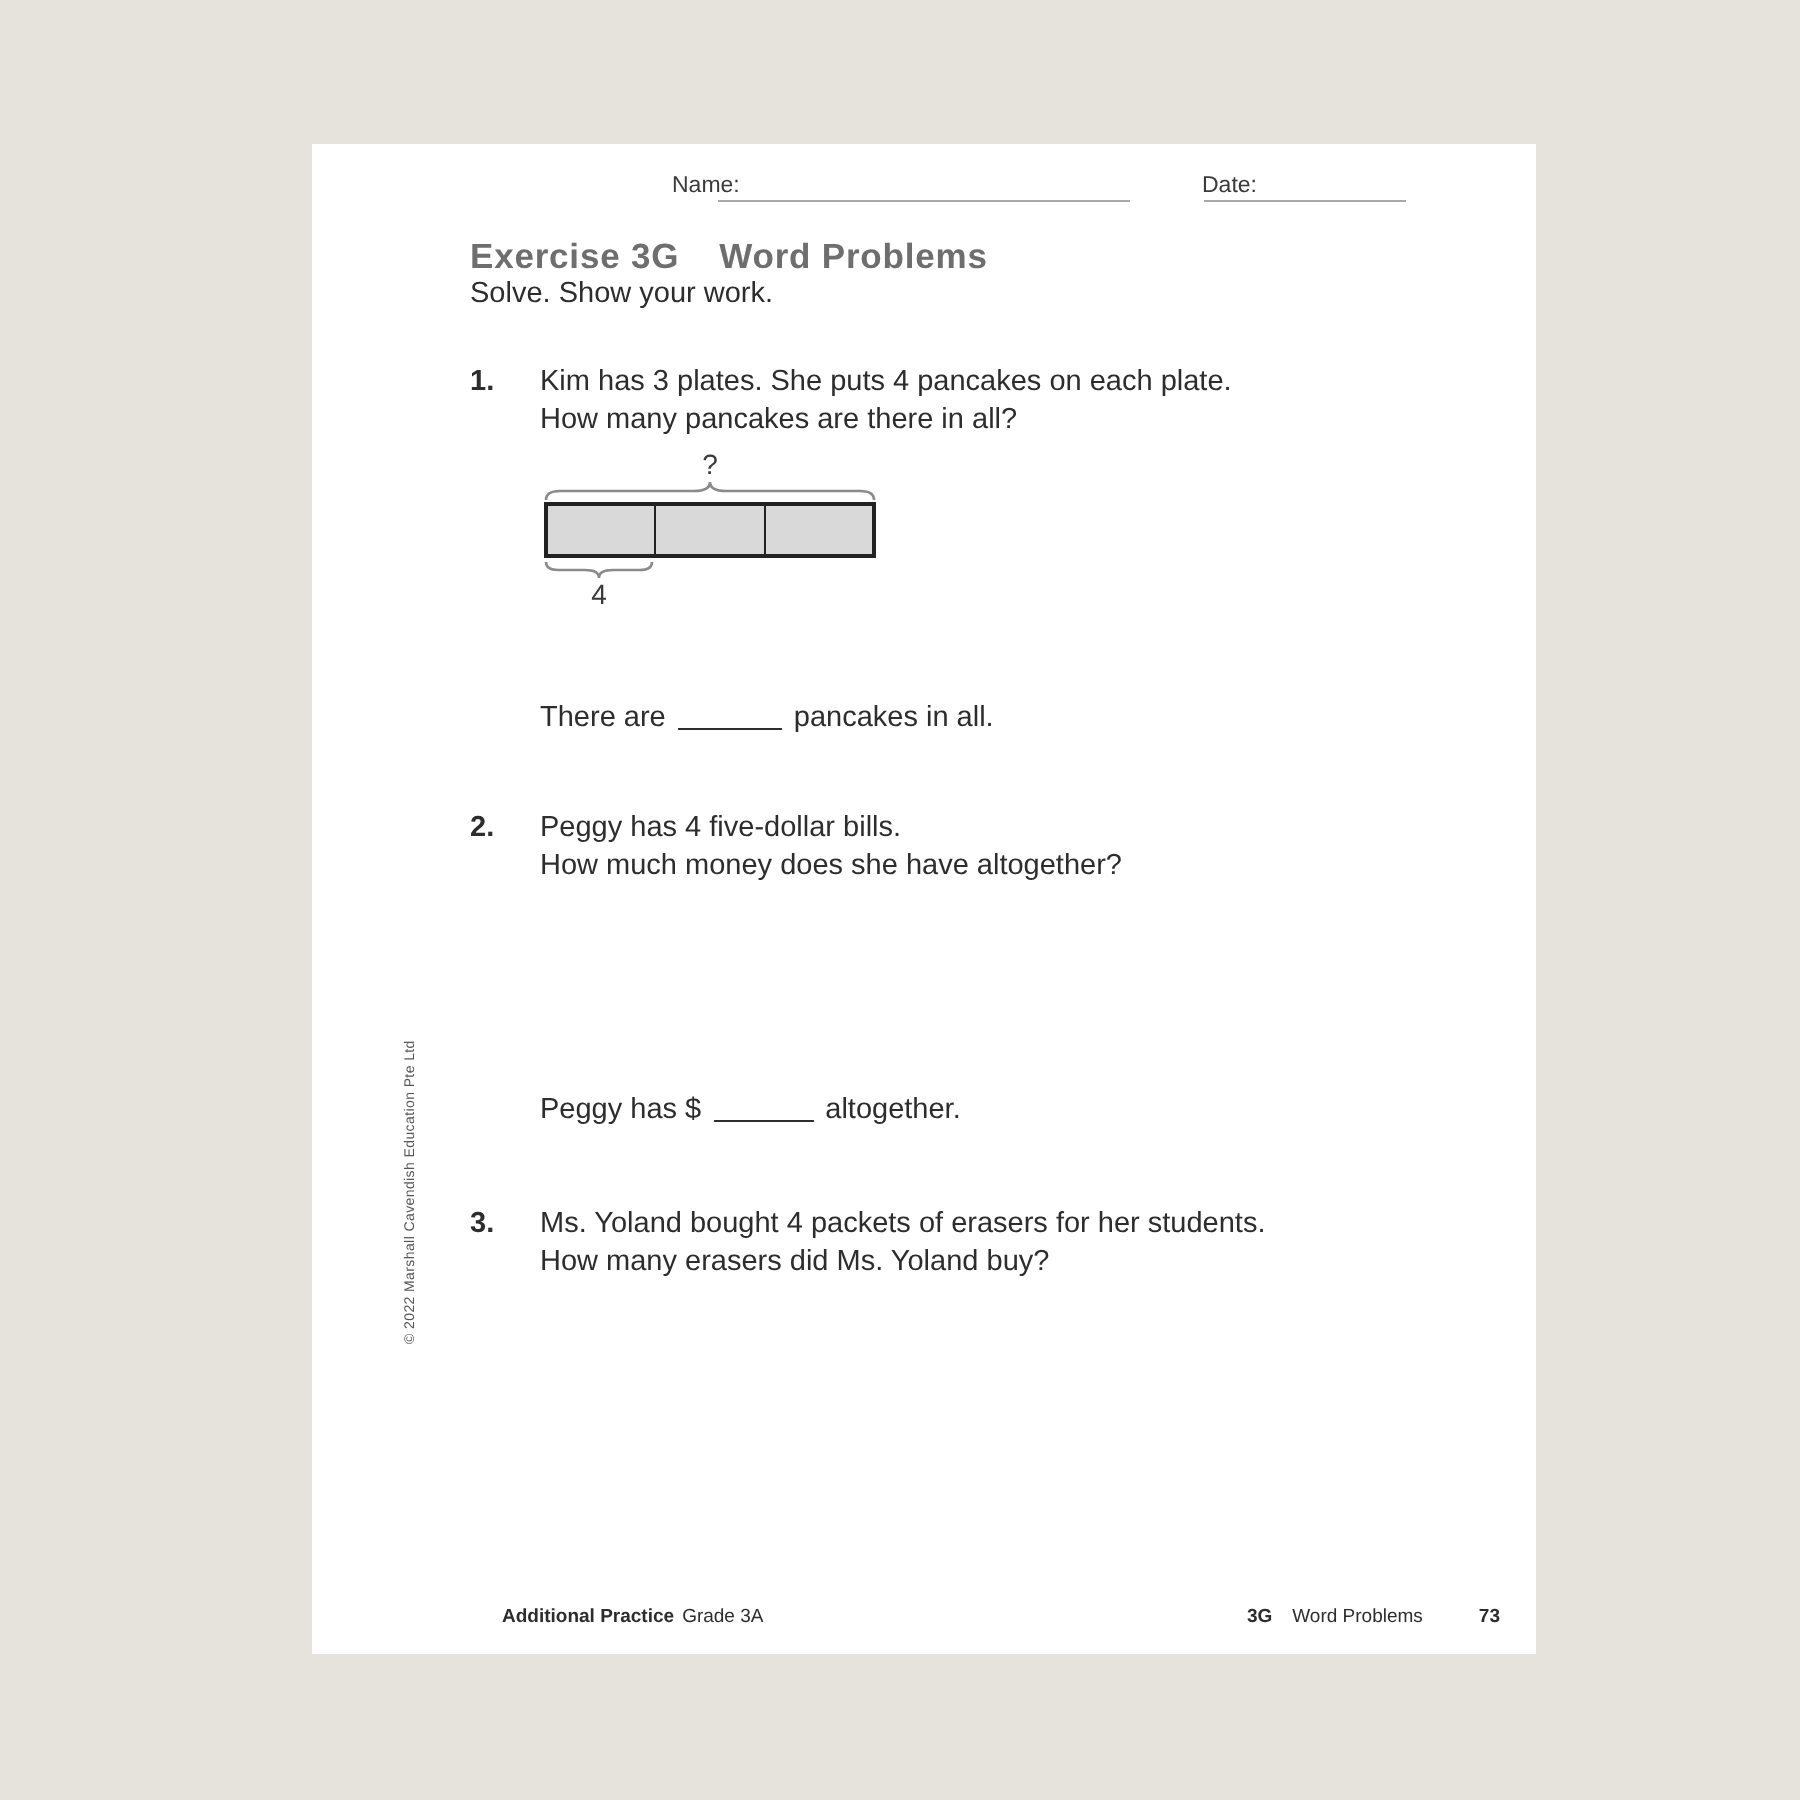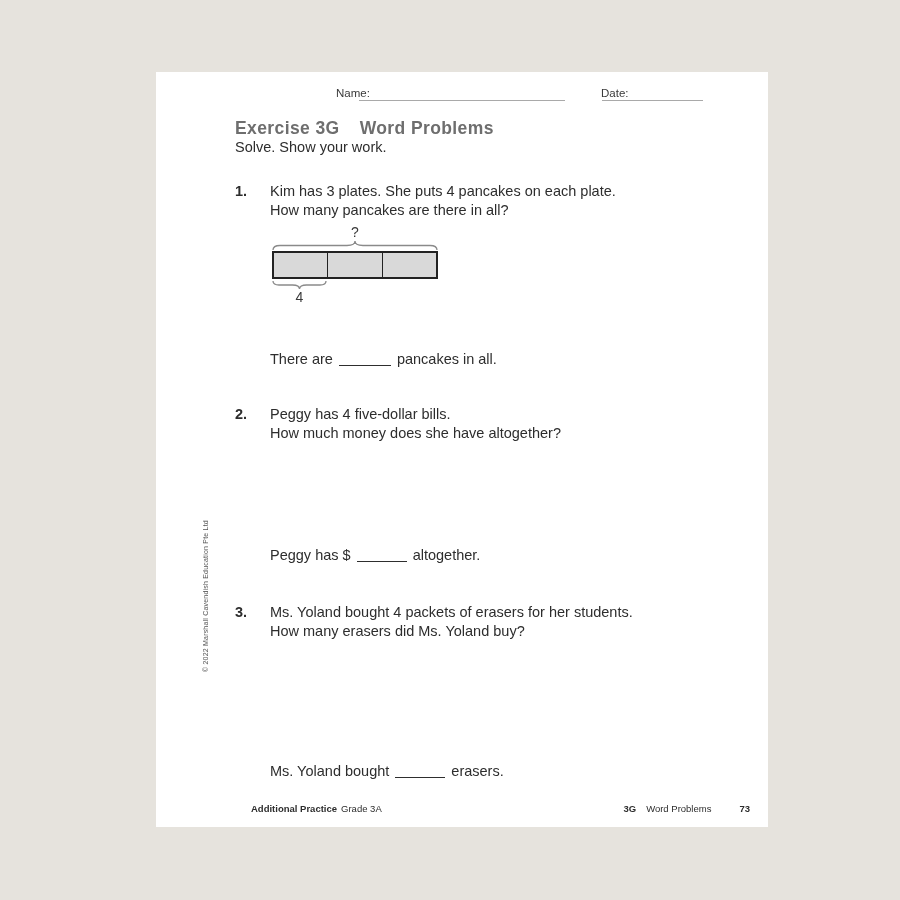--- a/index.html
+++ b/index.html
@@ -105,23 +105,20 @@
   <div class="abs ansline" style="left:114px;top:475px;">
     <span>Peggy has $</span><span class="blank" style="width:50px;"></span><span>altogether.</span>
   </div>
 
   <div class="abs prob" style="left:114px;top:531px;width:440px;">
     <span class="num">3.</span>
     <div>Ms. Yoland bought 4 packets of erasers for her students.</div>
     <div>How many erasers did Ms. Yoland buy?</div>
   </div>
 
-  <div class="abs ansline" style="left:114px;top:691px;">
-    <span>Ms. Yoland bought</span><span class="blank" style="width:50px;"></span><span>erasers.</span>
-  </div>
 
   <div class="abs copyright" style="left:46px;top:600px;">© 2022 Marshall Cavendish Education Pte Ltd</div>
 
   <div class="abs footer" style="left:79px;top:731px;">
     <b>Additional Practice</b><span class="sp4"></span><span>Grade 3A</span>
   </div>
   <div class="abs footer" style="right:18px;top:731px;">
     <b>3G</b><span class="sp10"></span><span>Word Problems</span><span class="sp12"></span><b>73</b>
   </div>
 

